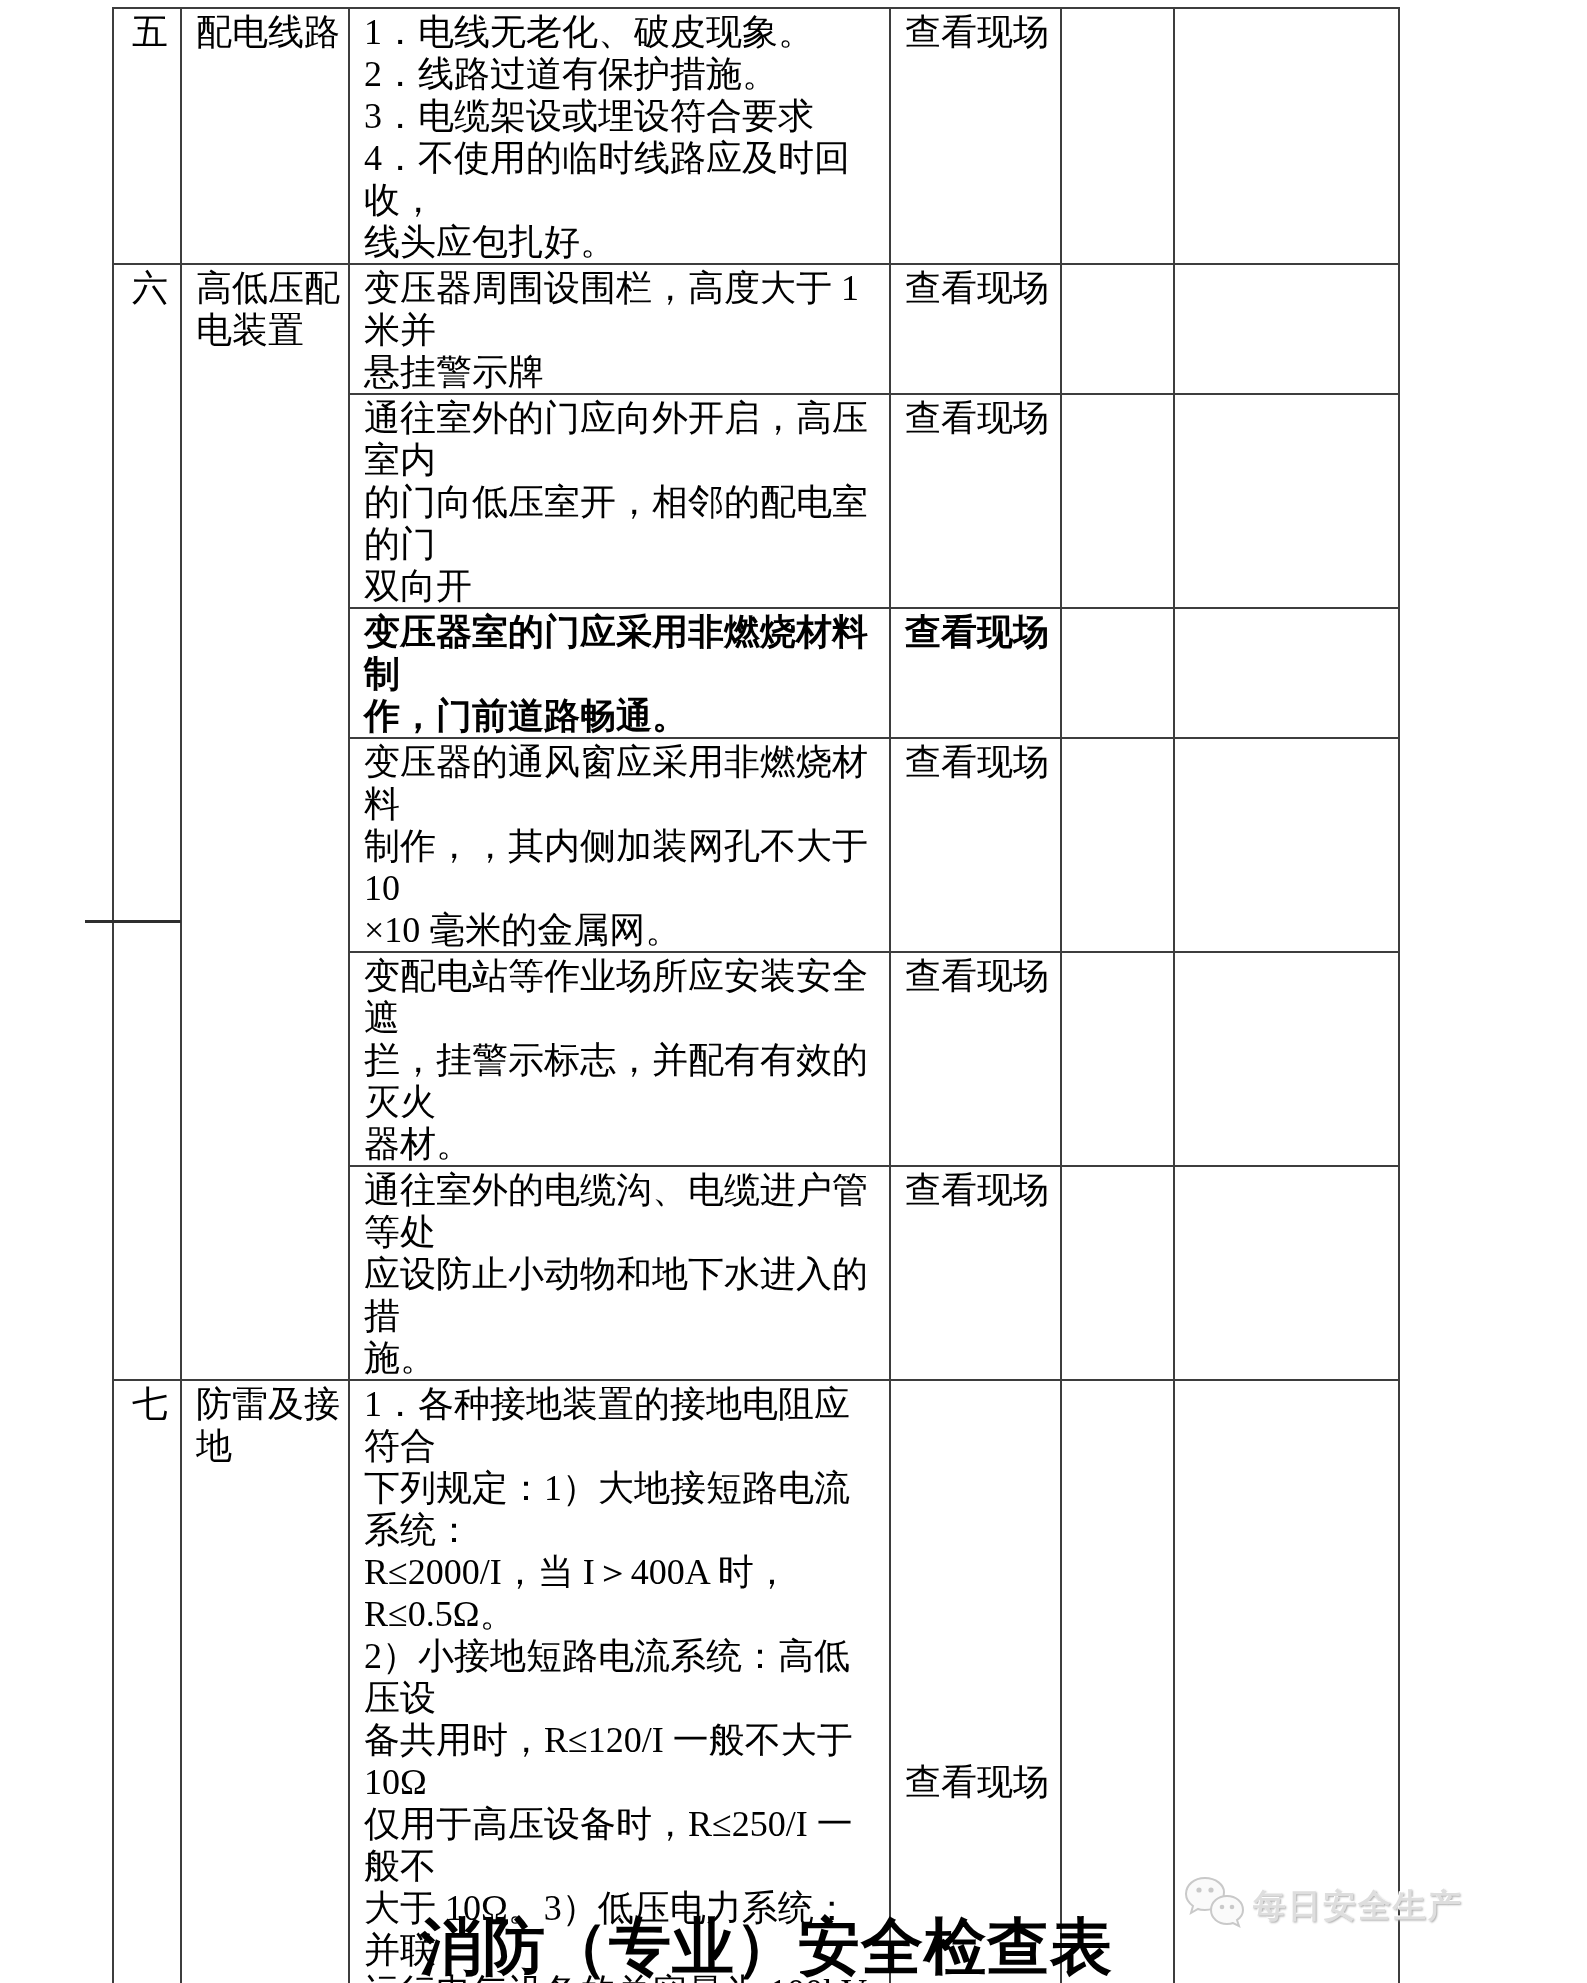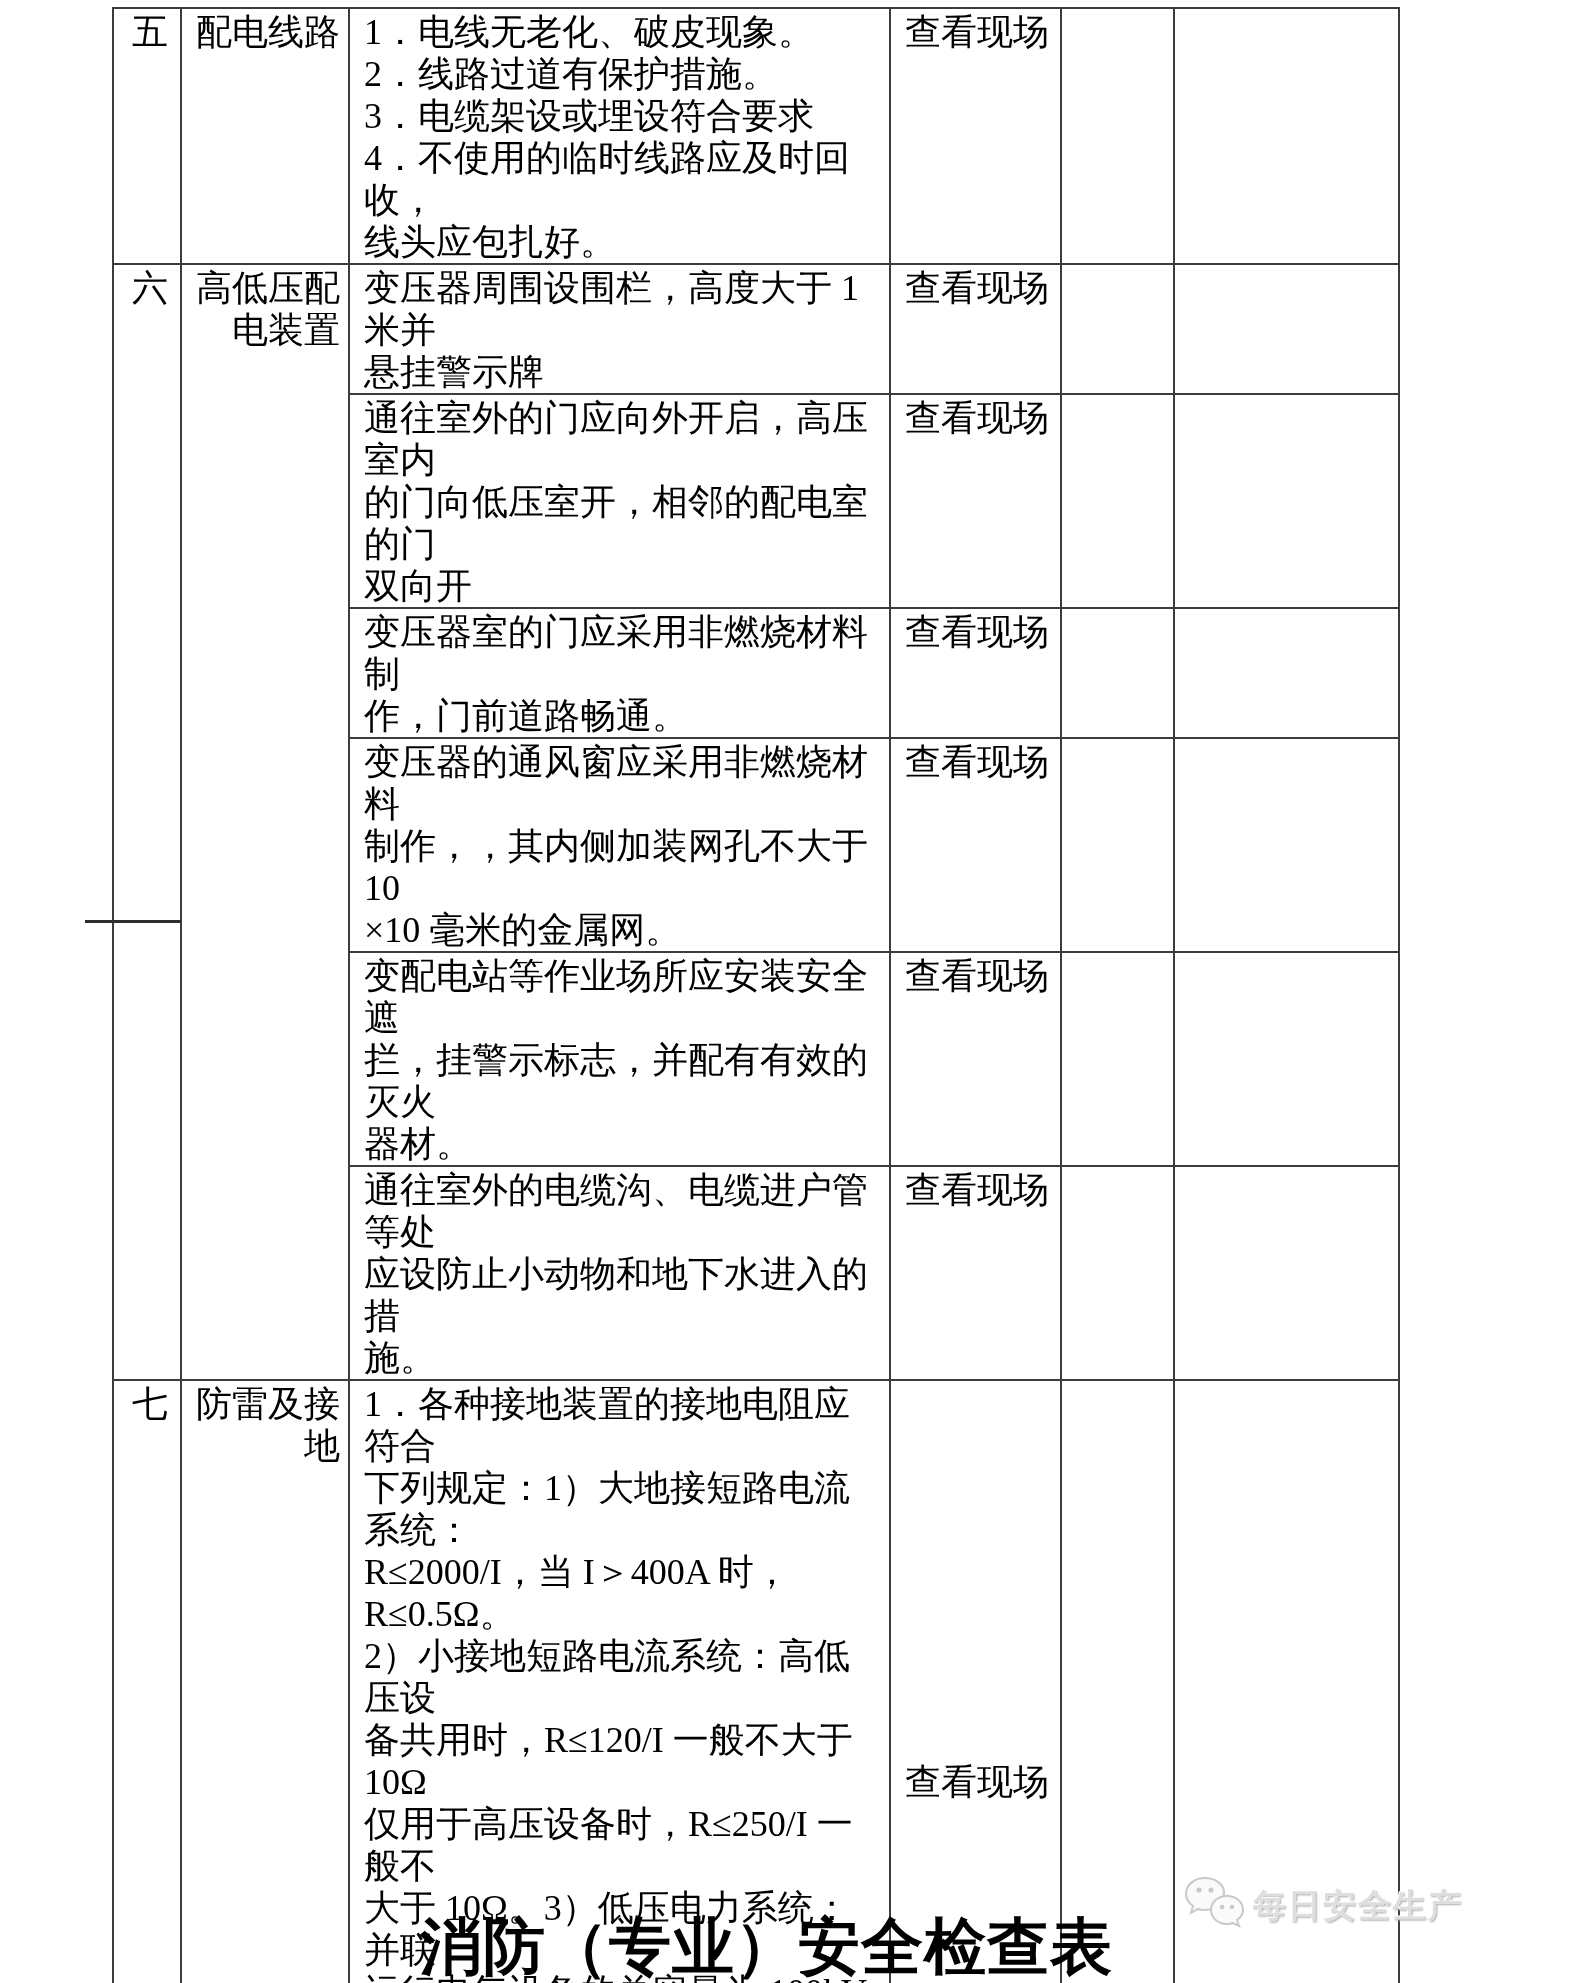--- a/index.html
+++ b/index.html
@@ -18,21 +18,21 @@
     border:2px solid #3d3d3d;
     vertical-align:top;
     font-size:36px;line-height:42px;
     padding:2px 8px 0 14px;
     overflow:hidden;
   }
   td.serial-cell{
     text-align:center;vertical-align:middle;padding:0;
   }
   td.category-cell{
-    text-align:right;vertical-align:middle;padding:0 4px;
+    text-align:left;vertical-align:middle;padding:0 4px;
   }
   td.method-cell{
     padding-left:12px;padding-top:4px;
   }
   td.method-cell.mid{vertical-align:middle;}
   td.blank-cell{padding:0;}
 
   .left-dash{
     position:absolute;left:85px;top:920px;width:96px;height:3px;
     background:#2e2e2e;
@@ -86,21 +86,21 @@
           <td class="method-cell">查看现场</td>
           <td class="blank-cell"></td>
           <td class="blank-cell"></td>
         </tr>
         <tr style="height: 128px;">
           <td class="content-cell">通往室外的门应向外开启，高压室内<br>的门向低压室开，相邻的配电室的门<br>双向开</td>
           <td class="method-cell">查看现场</td>
           <td class="blank-cell"></td>
           <td class="blank-cell"></td>
         </tr>
-        <tr style="height: 85px;">
+        <tr style="height: 85px; font-weight: bold;">
           <td class="content-cell">变压器室的门应采用非燃烧材料制<br>作，门前道路畅通。</td>
           <td class="method-cell">查看现场</td>
           <td class="blank-cell"></td>
           <td class="blank-cell"></td>
         </tr>
         <tr style="height: 128px; margin-top: 21px;">
           <td class="content-cell">变压器的通风窗应采用非燃烧材料<br>制作，，其内侧加装网孔不大于 10<br>×10 毫米的金属网。</td>
           <td class="method-cell">查看现场</td>
           <td class="blank-cell"></td>
           <td class="blank-cell"></td>

